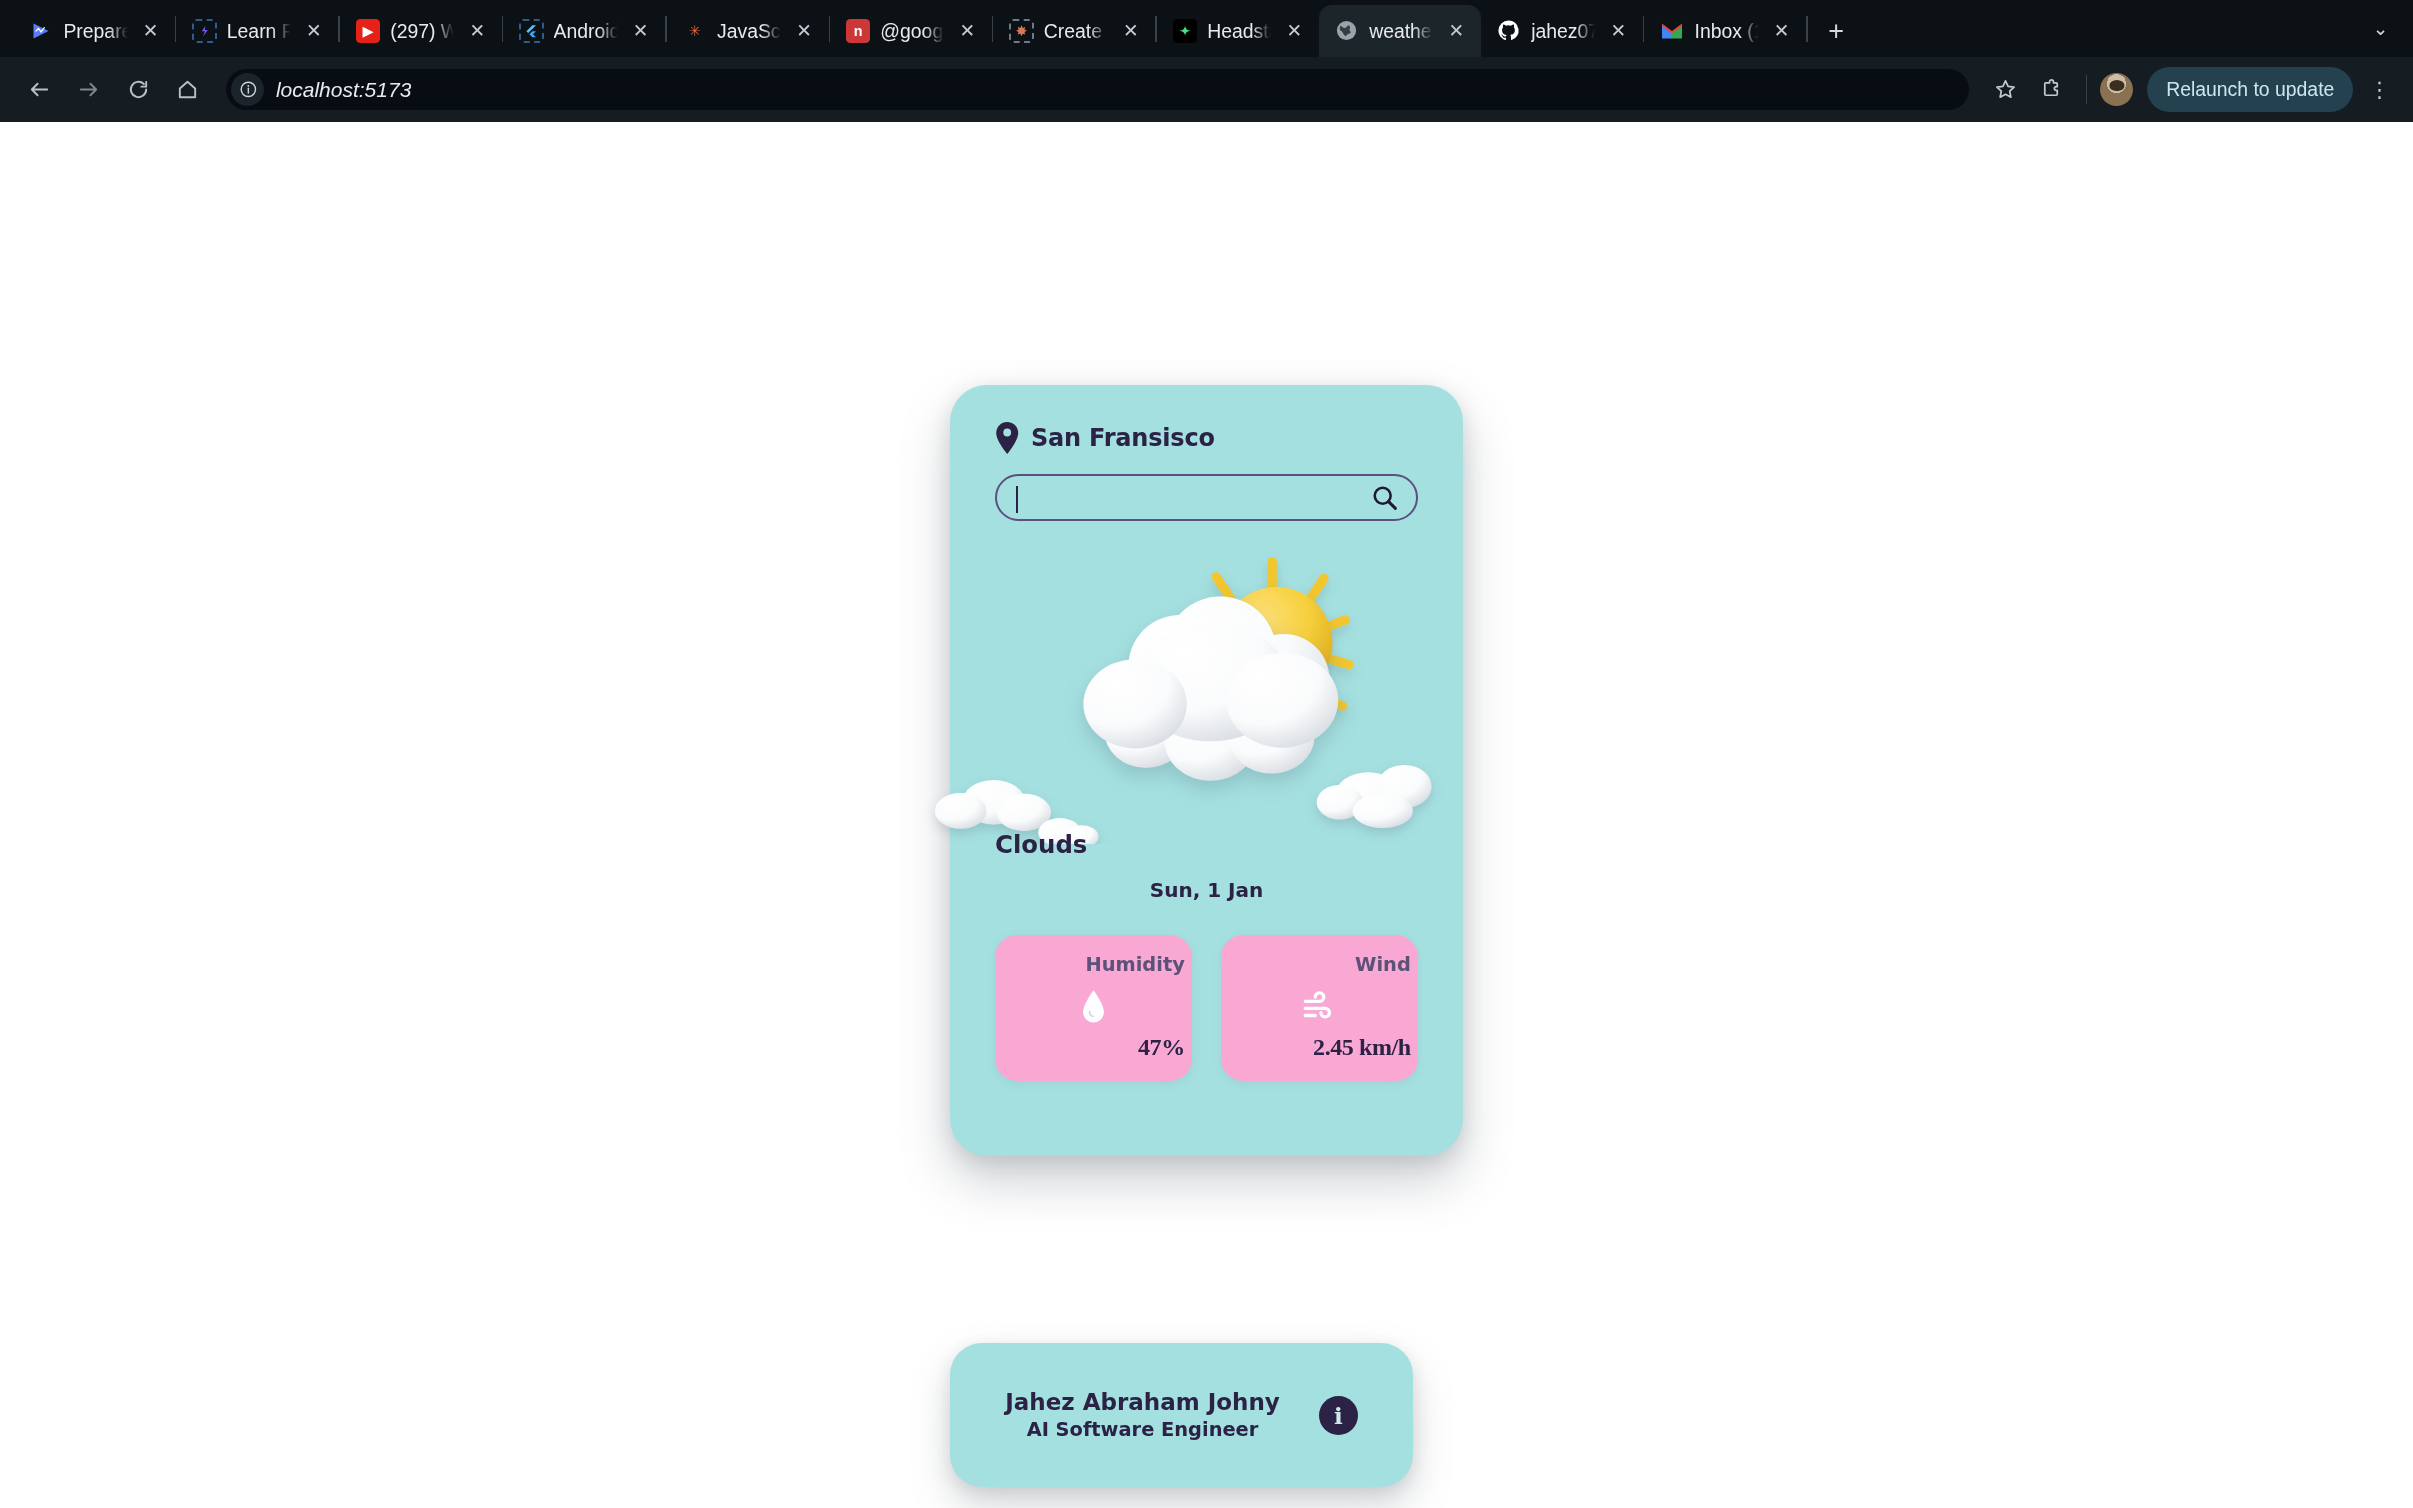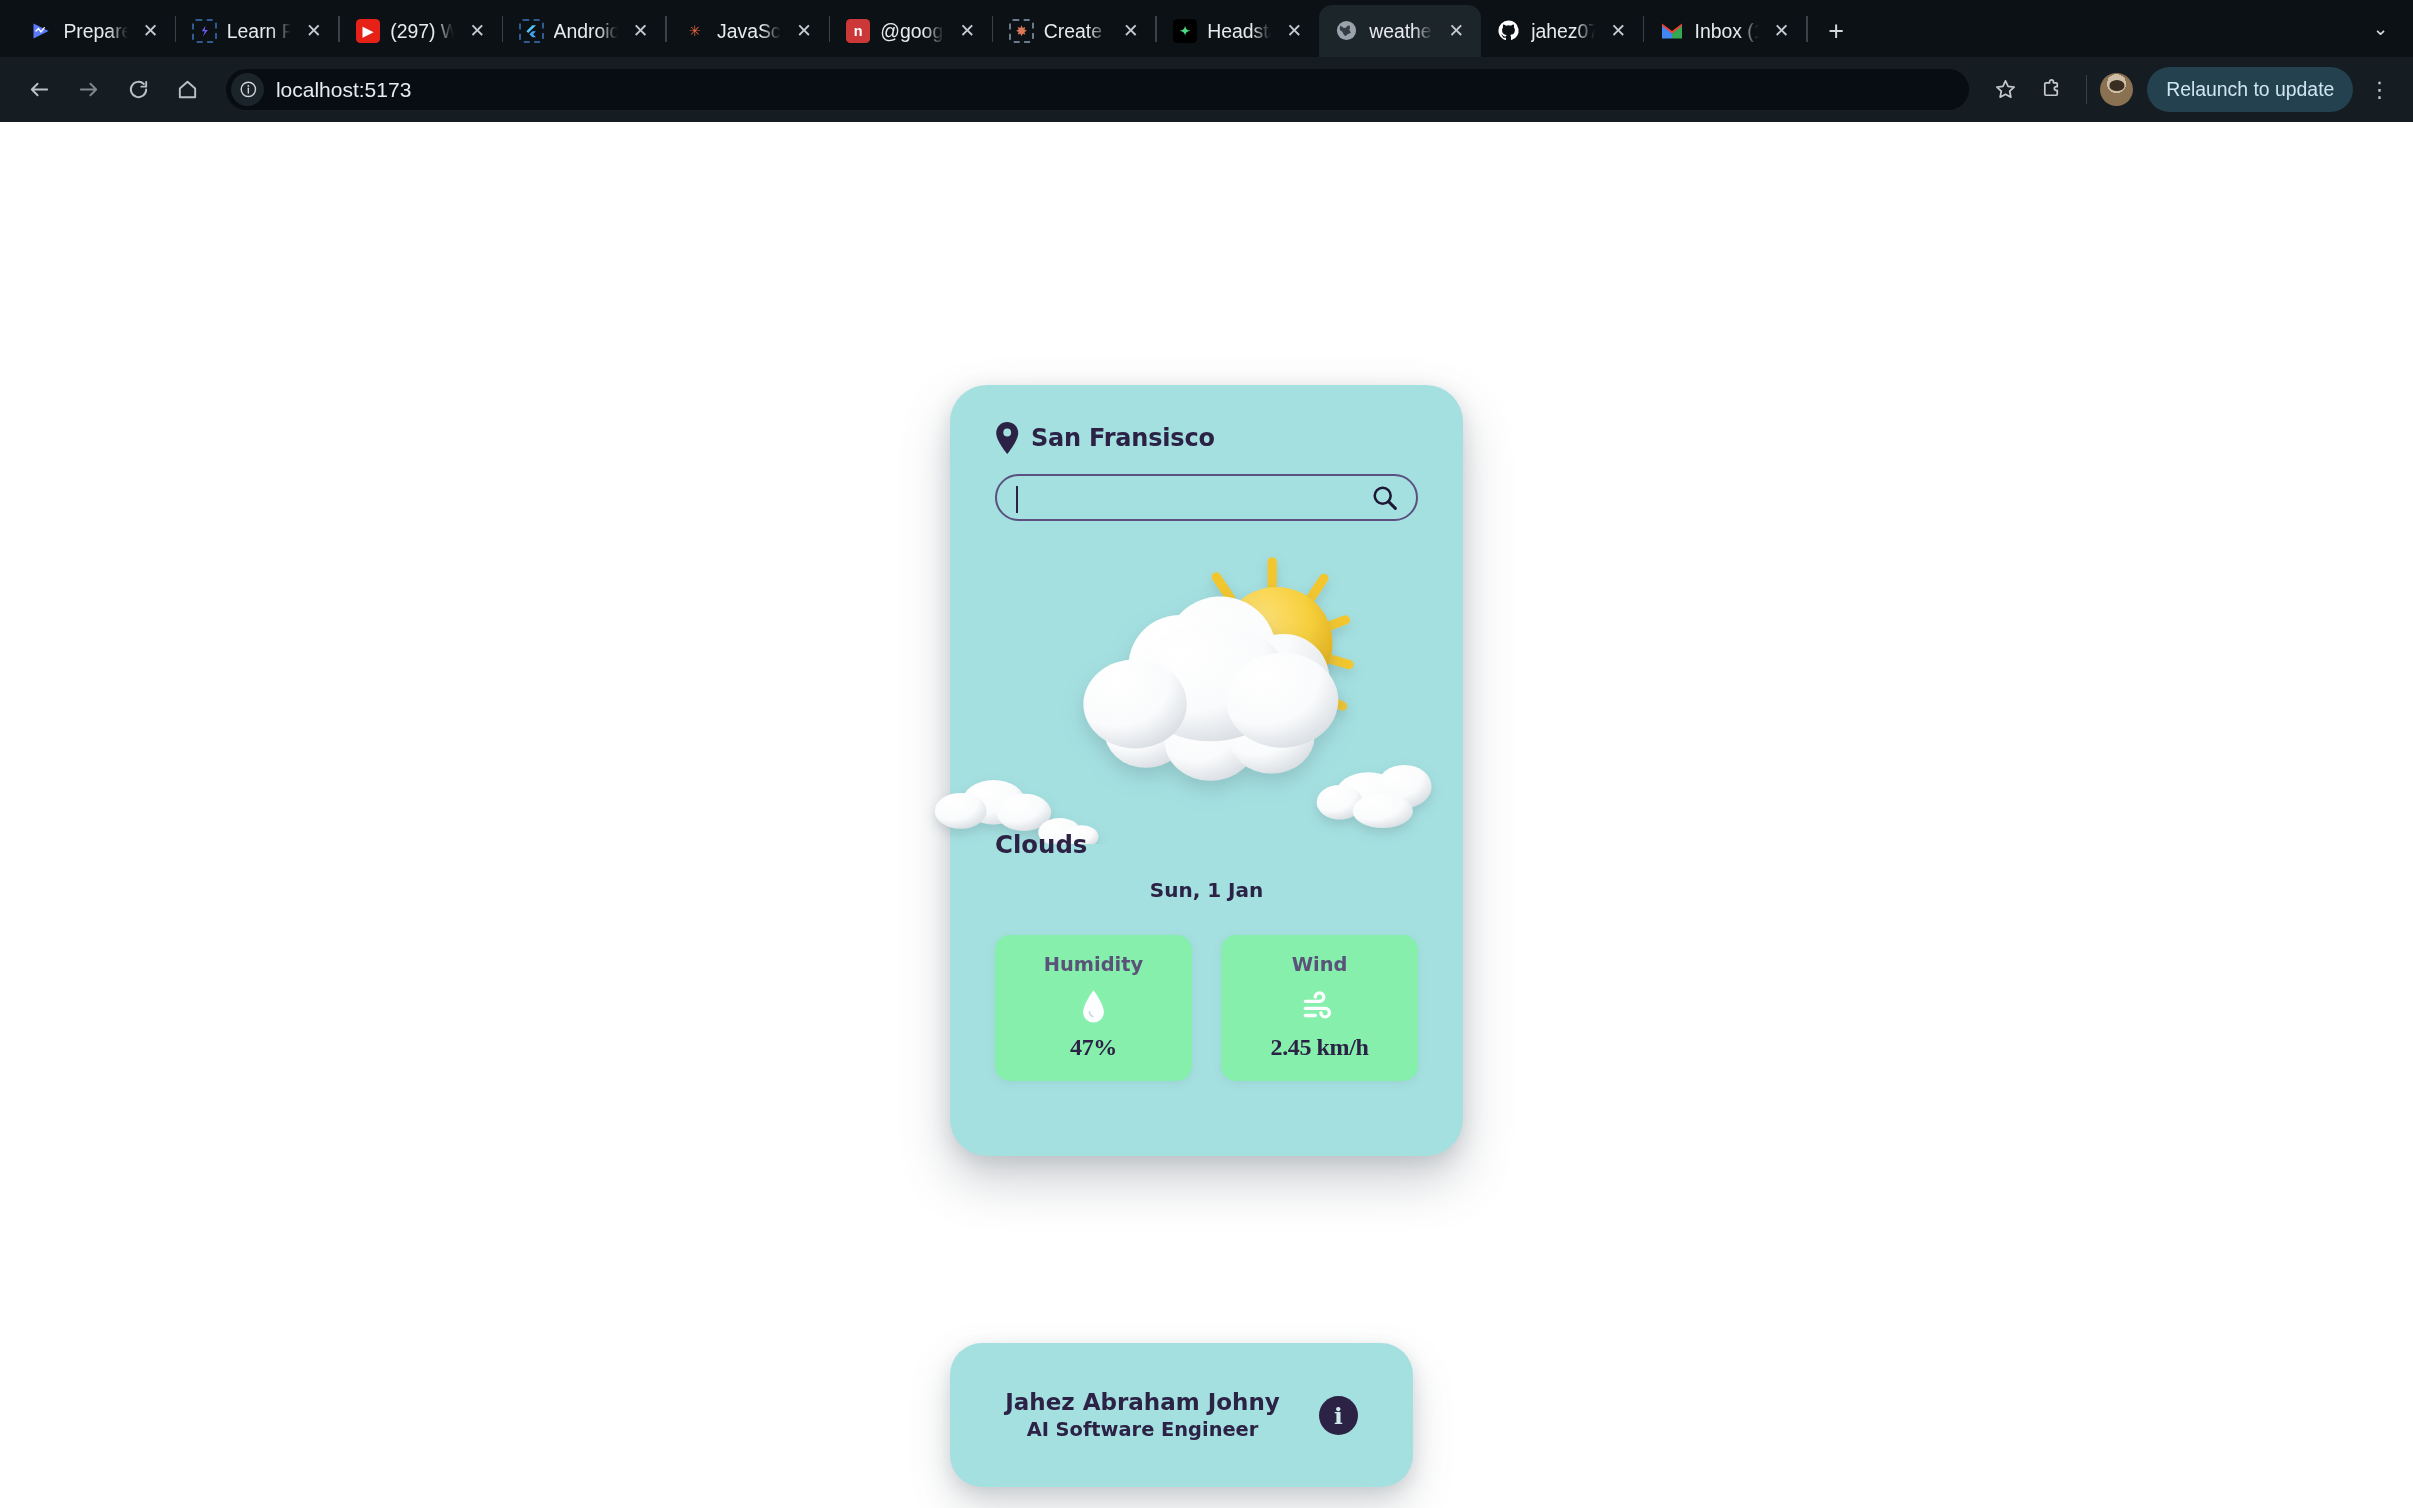--- a/index.html
+++ b/index.html
@@ -68,21 +68,21 @@
     padding:0 17px; gap:4.3px; flex:0 0 65px;
   }
   .nav-btn {
     width:45px; height:45px; border-radius:50%;
     display:flex; align-items:center; justify-content:center;
     color:#b9c0c7; font-size:21.5px;
   }
   .omnibox {
     flex:1 1 auto; height:41px; background:#070d12; border-radius:23px;
     display:flex; align-items:center; padding:0 14.4px 0 5.7px; margin:0 11.5px;
-    gap:11.5px; min-width:0;
+    gap:11.5px; min-width:0;font-style:italic;
   }
   .omni-icon {
     width:33px; height:33px; border-radius:50%; background:#1b242b;
     display:flex; align-items:center; justify-content:center;
     color:#cfd5db; font-size:17px; flex:0 0 33px;
   }
   .omni-url { font-size:21px; color:#e8eaed; white-space:nowrap; overflow:hidden; }
   .tb-icon {
     width:42px; height:42px; border-radius:50%;
     display:flex; align-items:center; justify-content:center;
@@ -168,22 +168,22 @@
 
   .date {
     text-align:center; margin-top:18.7px; font-size:20px; font-weight:800;
     color:#2c2246; font-family:"DejaVu Sans", sans-serif; position:relative; z-index:3;
   }
 
   .metrics {
     display:flex; gap:29px; margin-top:33px; position:relative; z-index:3;
   }
   .metric {
-    flex:1 1 0; background:#86efac; border-radius:15px;
-    padding:18.7px 7.2px 20px 7.2px; text-align:center;
+    flex:1 1 0; background:#f9a8d4; border-radius:22px;
+    padding:18.7px 7.2px 20px 7.2px; text-align:right;
     box-shadow:0 2.9px 8.6px rgba(90,110,110,.10);
   }
   .metric-label {
     font-size:19.4px; font-weight:800; color:#5a5278;
     font-family:"DejaVu Sans", sans-serif;
   }
   .metric-icon { height:45px; display:flex; align-items:center; justify-content:center; margin:8.6px 0 4.3px; }
   .metric-value {
     font-size:24px; font-weight:800; color:#2c2246;
     font-family:Liberation Serif, serif; letter-spacing:-0.4px;

